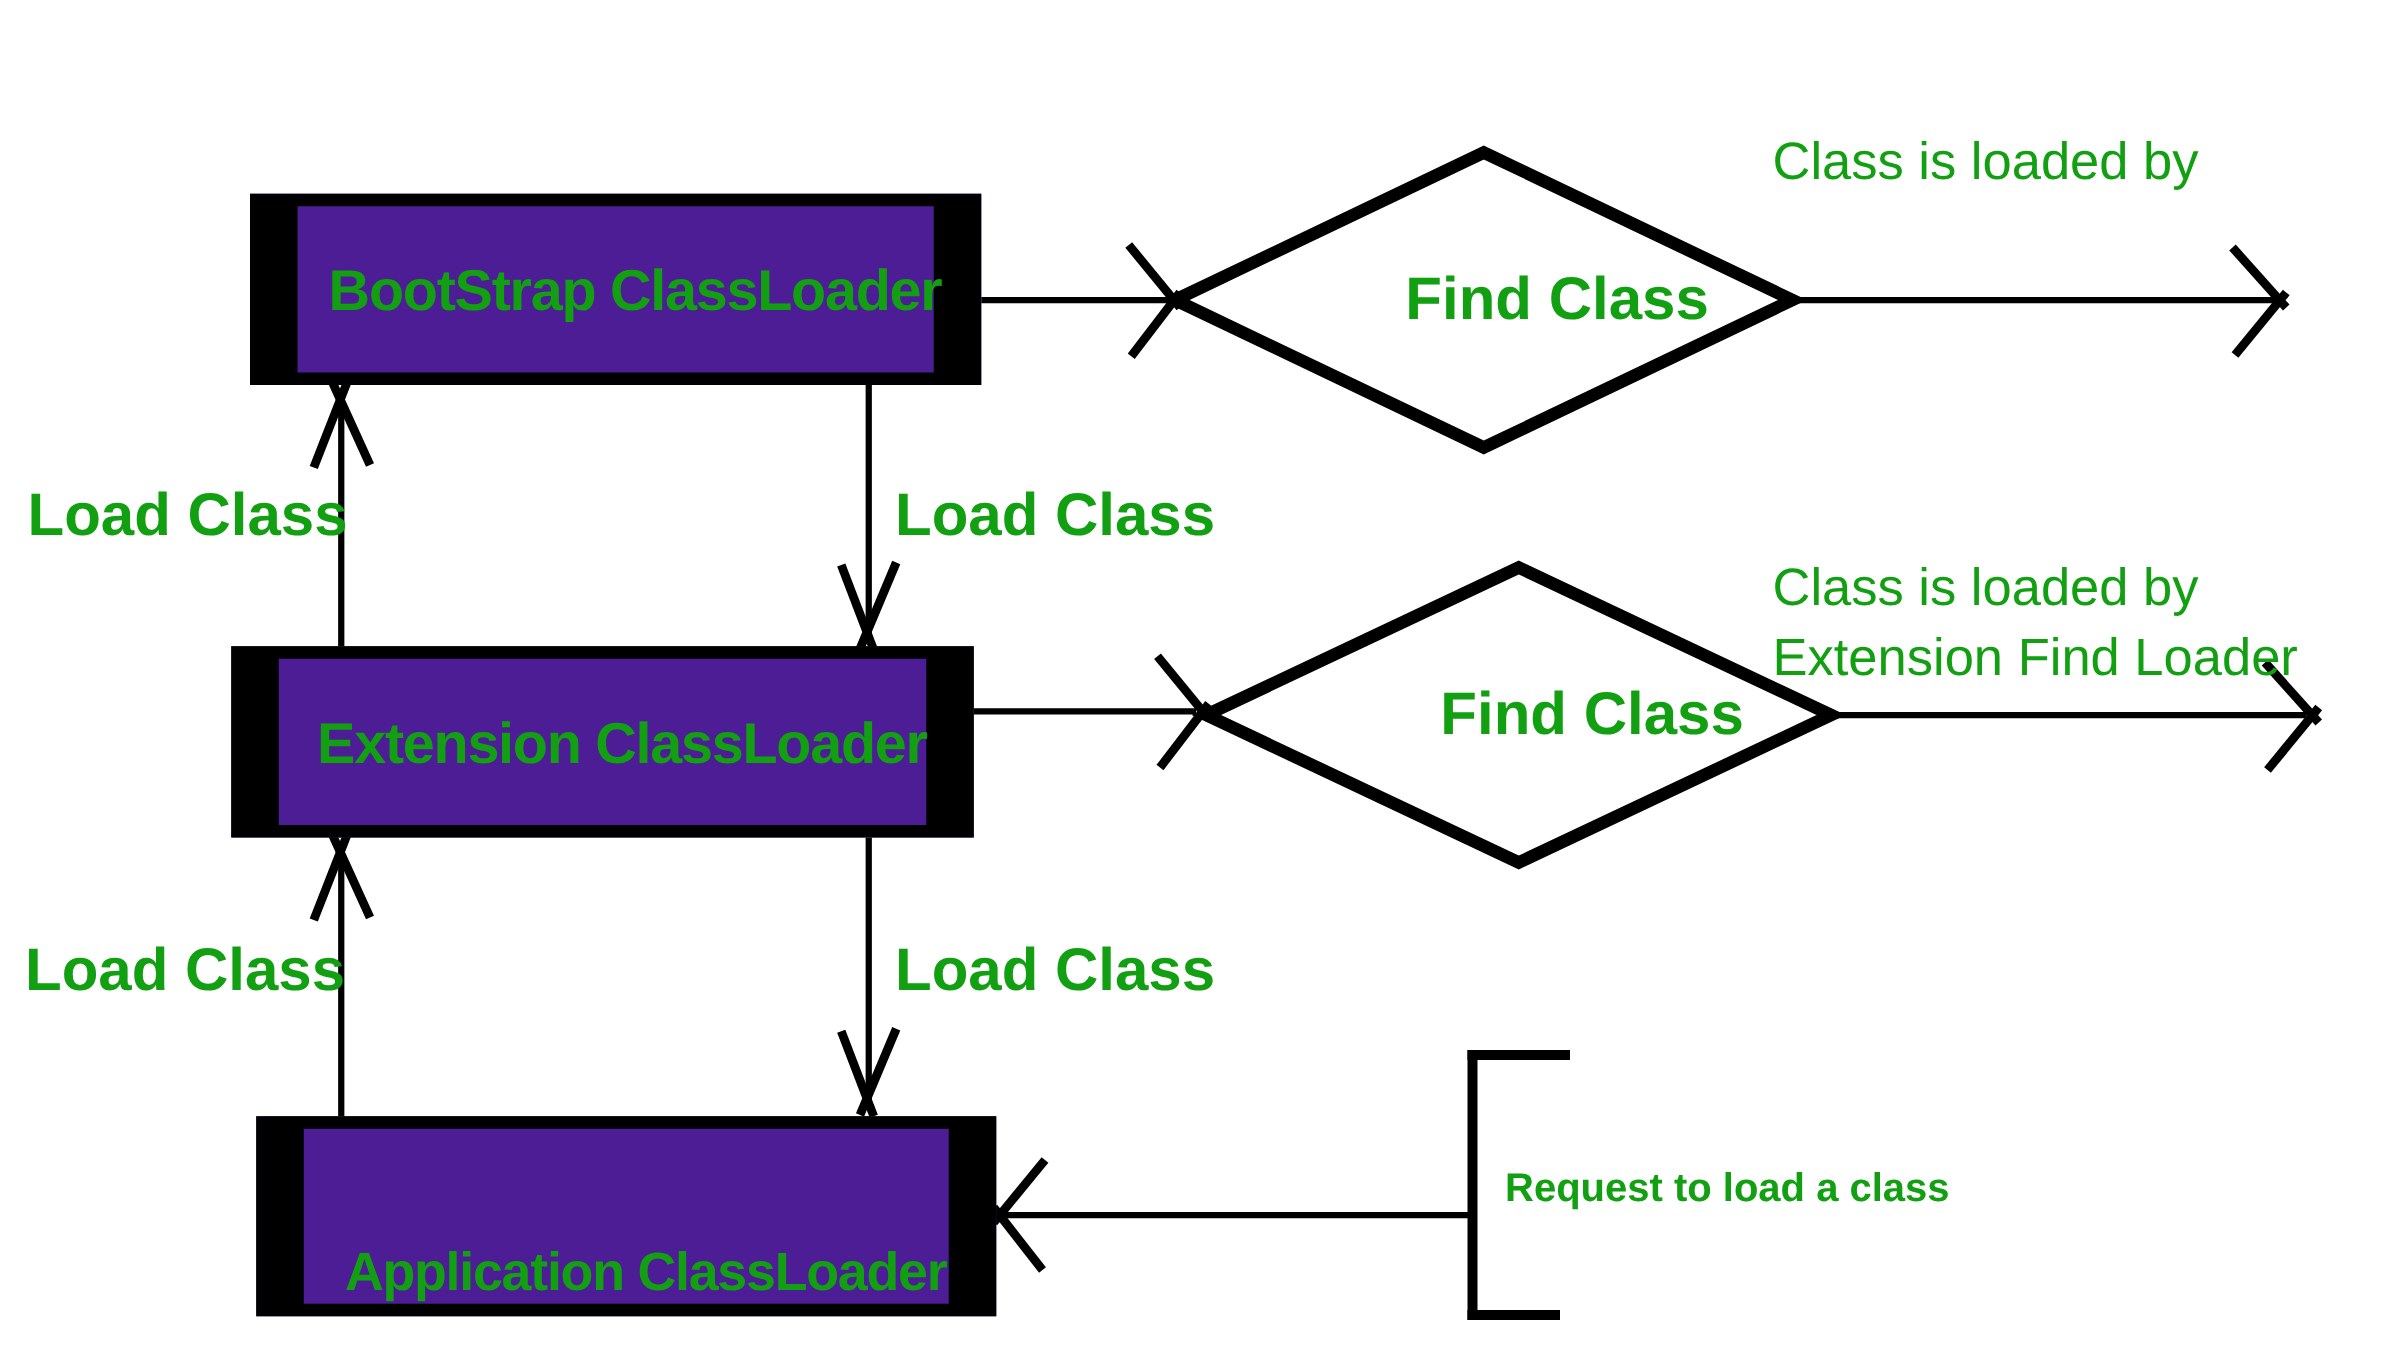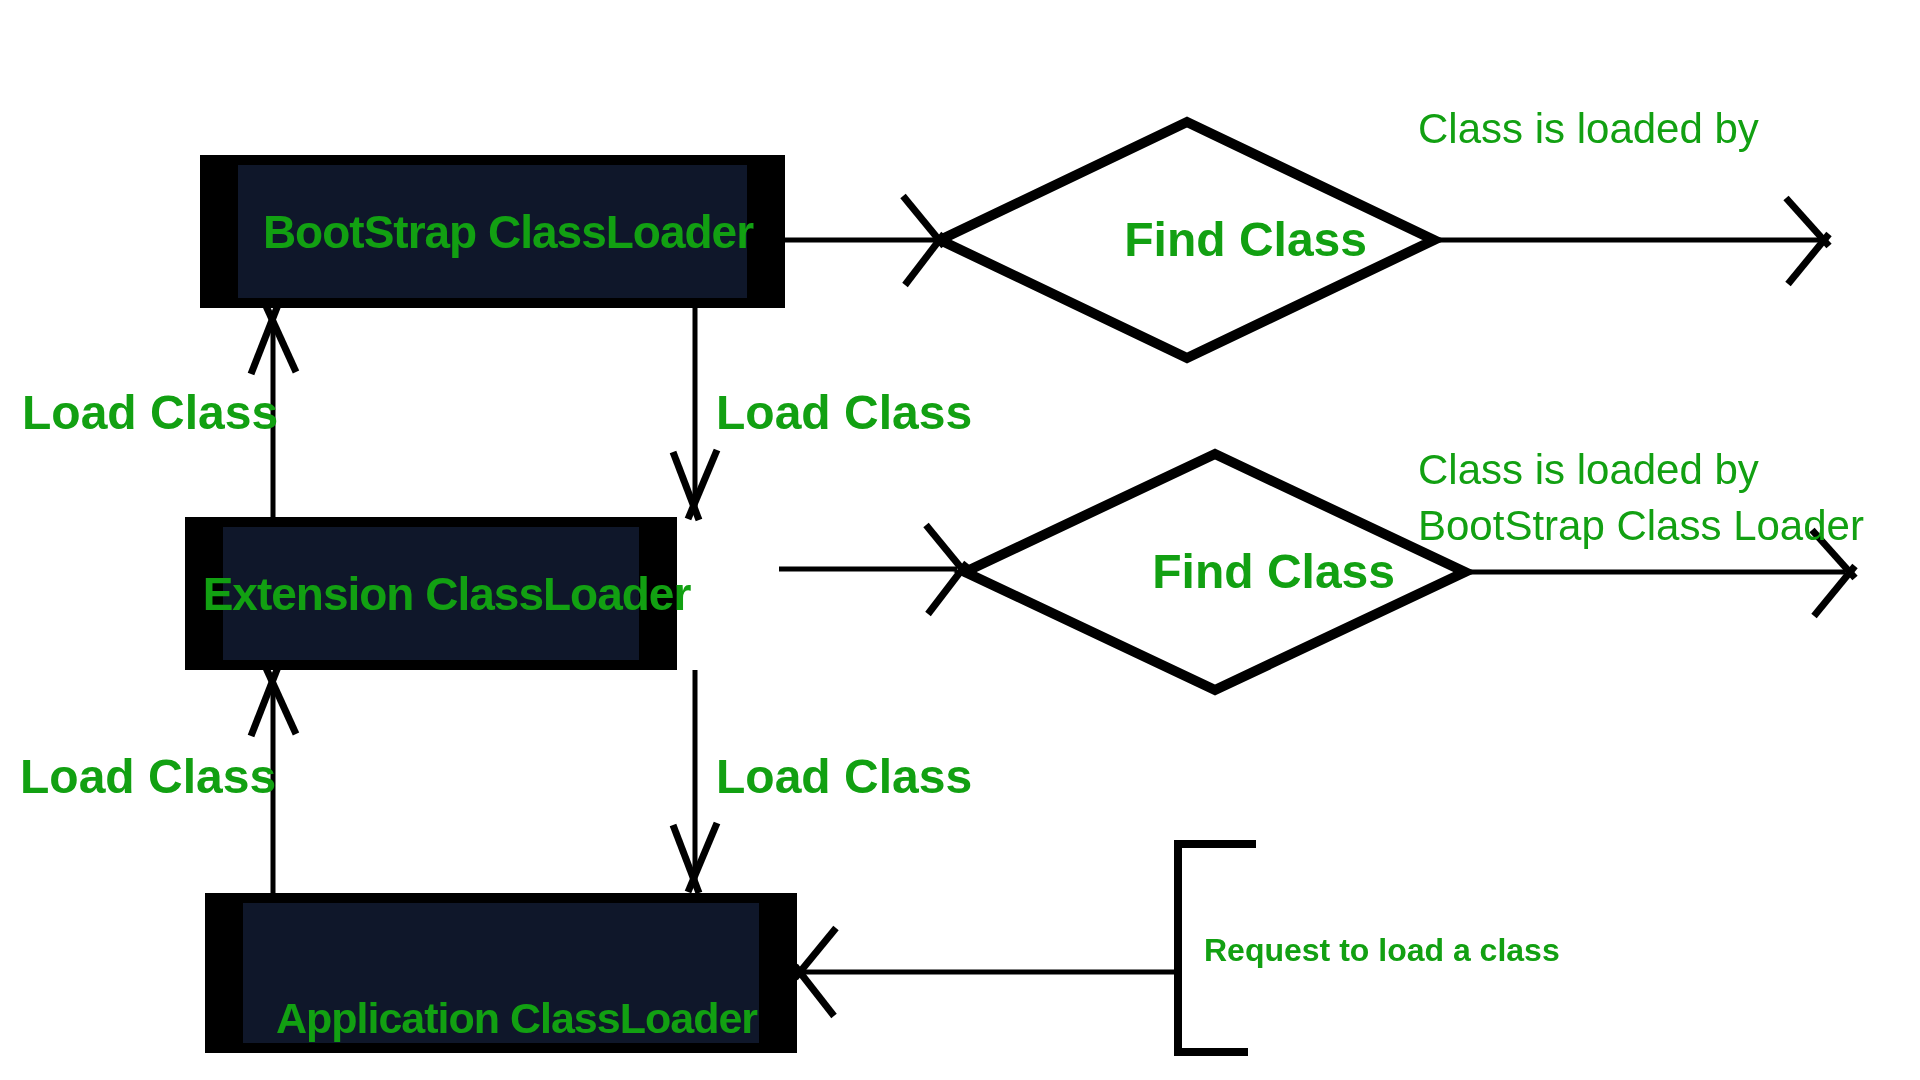--- a/index.html
+++ b/index.html
@@ -20,21 +20,21 @@
   svg.diagram-canvas {
     position: absolute;
     left: 0; top: 0;
     width: 1920px;
     height: 1080px;
     z-index: 1;
   }
   .loader-box {
     position: absolute;
     box-sizing: border-box;
-    background: #0f172a;
+    background: #4c1d95;
     border: 10px solid var(--black);
     border-left-width: 38px;
     border-right-width: 38px;
     display: flex;
     align-items: center;
     justify-content: center;
     z-index: 2;
     padding-left: 31px;
   }
   .box-label {
@@ -154,21 +154,21 @@
     </g>
 
     <polygon points="940,240 1187,122 1434,240 1187,358" fill="#ffffff" stroke="#000000" stroke-width="10"></polygon>
     <polygon points="965,572 1215,454 1465,572 1215,690" fill="#ffffff" stroke="#000000" stroke-width="10"></polygon>
   </svg>
 
   <div class="loader-box" style="left:200px; top:155px; width:585px; height:153px;">
     <span class="box-label">BootStrap ClassLoader</span>
   </div>
 
-  <div class="loader-box" style="left:185px; top:517px; width:492px; height:153px;">
+  <div class="loader-box" style="left:185px; top:517px; width:594px; height:153px;">
     <span class="box-label">Extension ClassLoader</span>
   </div>
 
   <div class="loader-box" style="left:205px; top:893px; width:592px; height:160px;align-items:flex-end;">
     <span class="box-label tight">Application ClassLoader</span>
   </div>
 
   <div class="diamond-label" style="left:967px; top:212px;">Find Class</div>
   <div class="diamond-label" style="left:995px; top:544px;">Find Class</div>
 
@@ -176,18 +176,18 @@
   <div class="green-label" style="left:716px; top:385px;">Load Class</div>
   <div class="green-label" style="left:20px; top:749px;">Load Class</div>
   <div class="green-label" style="left:716px; top:749px;">Load Class</div>
 
   <div class="annotation" style="left:1418px; top:101px;">
     <div>Class is loaded by</div>
   </div>
 
   <div class="annotation" style="left:1418px; top:442px;">
     <div>Class is loaded by</div>
-    <div>BootStrap Class Loader</div>
+    <div>Extension Find Loader</div>
   </div>
 
   <div class="request-label" style="left:1204px; top:922px;">Request to load a class</div>
 
 </div>
 
 </body></html>

